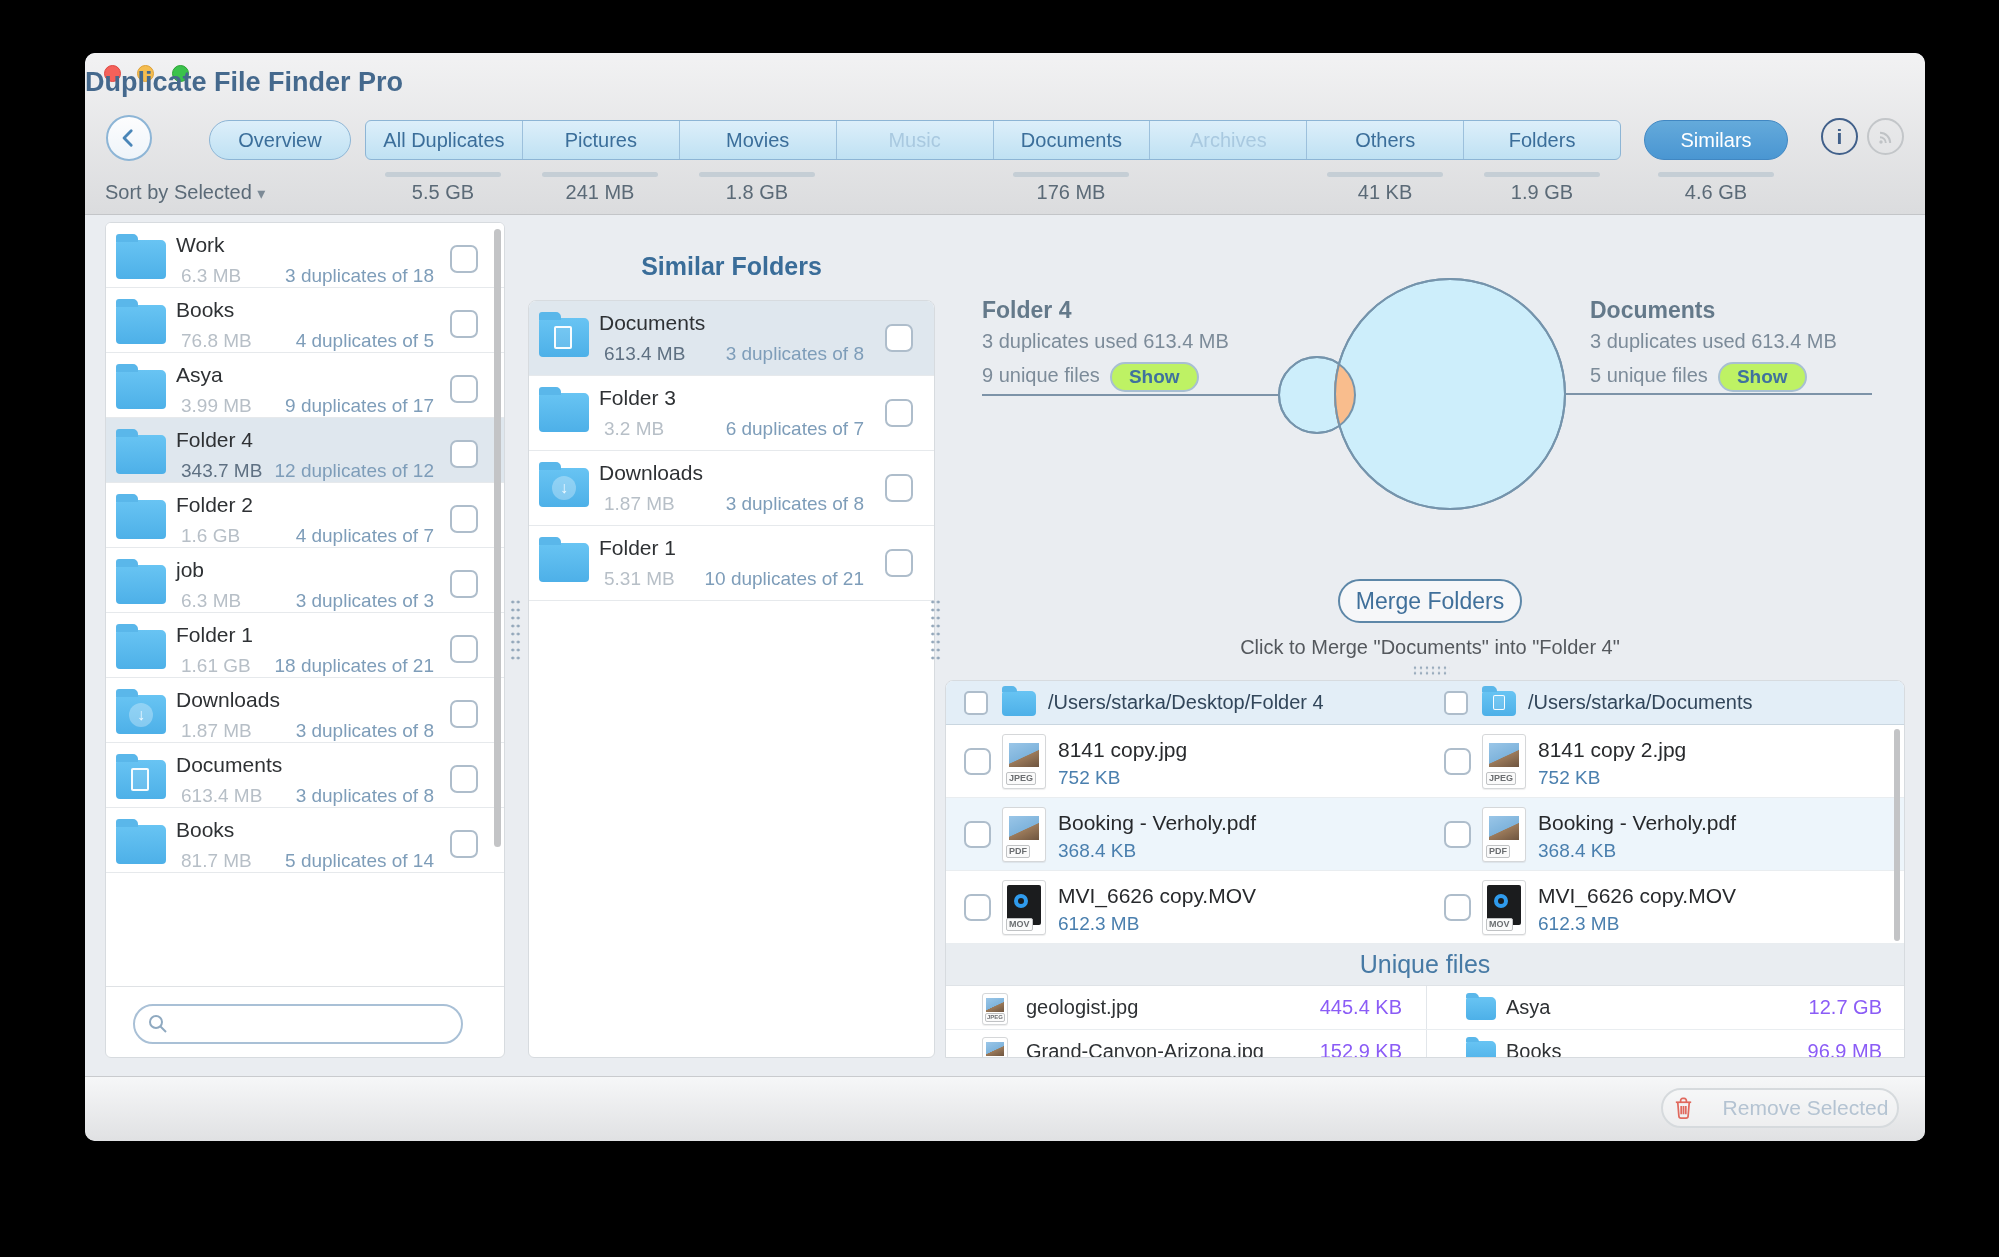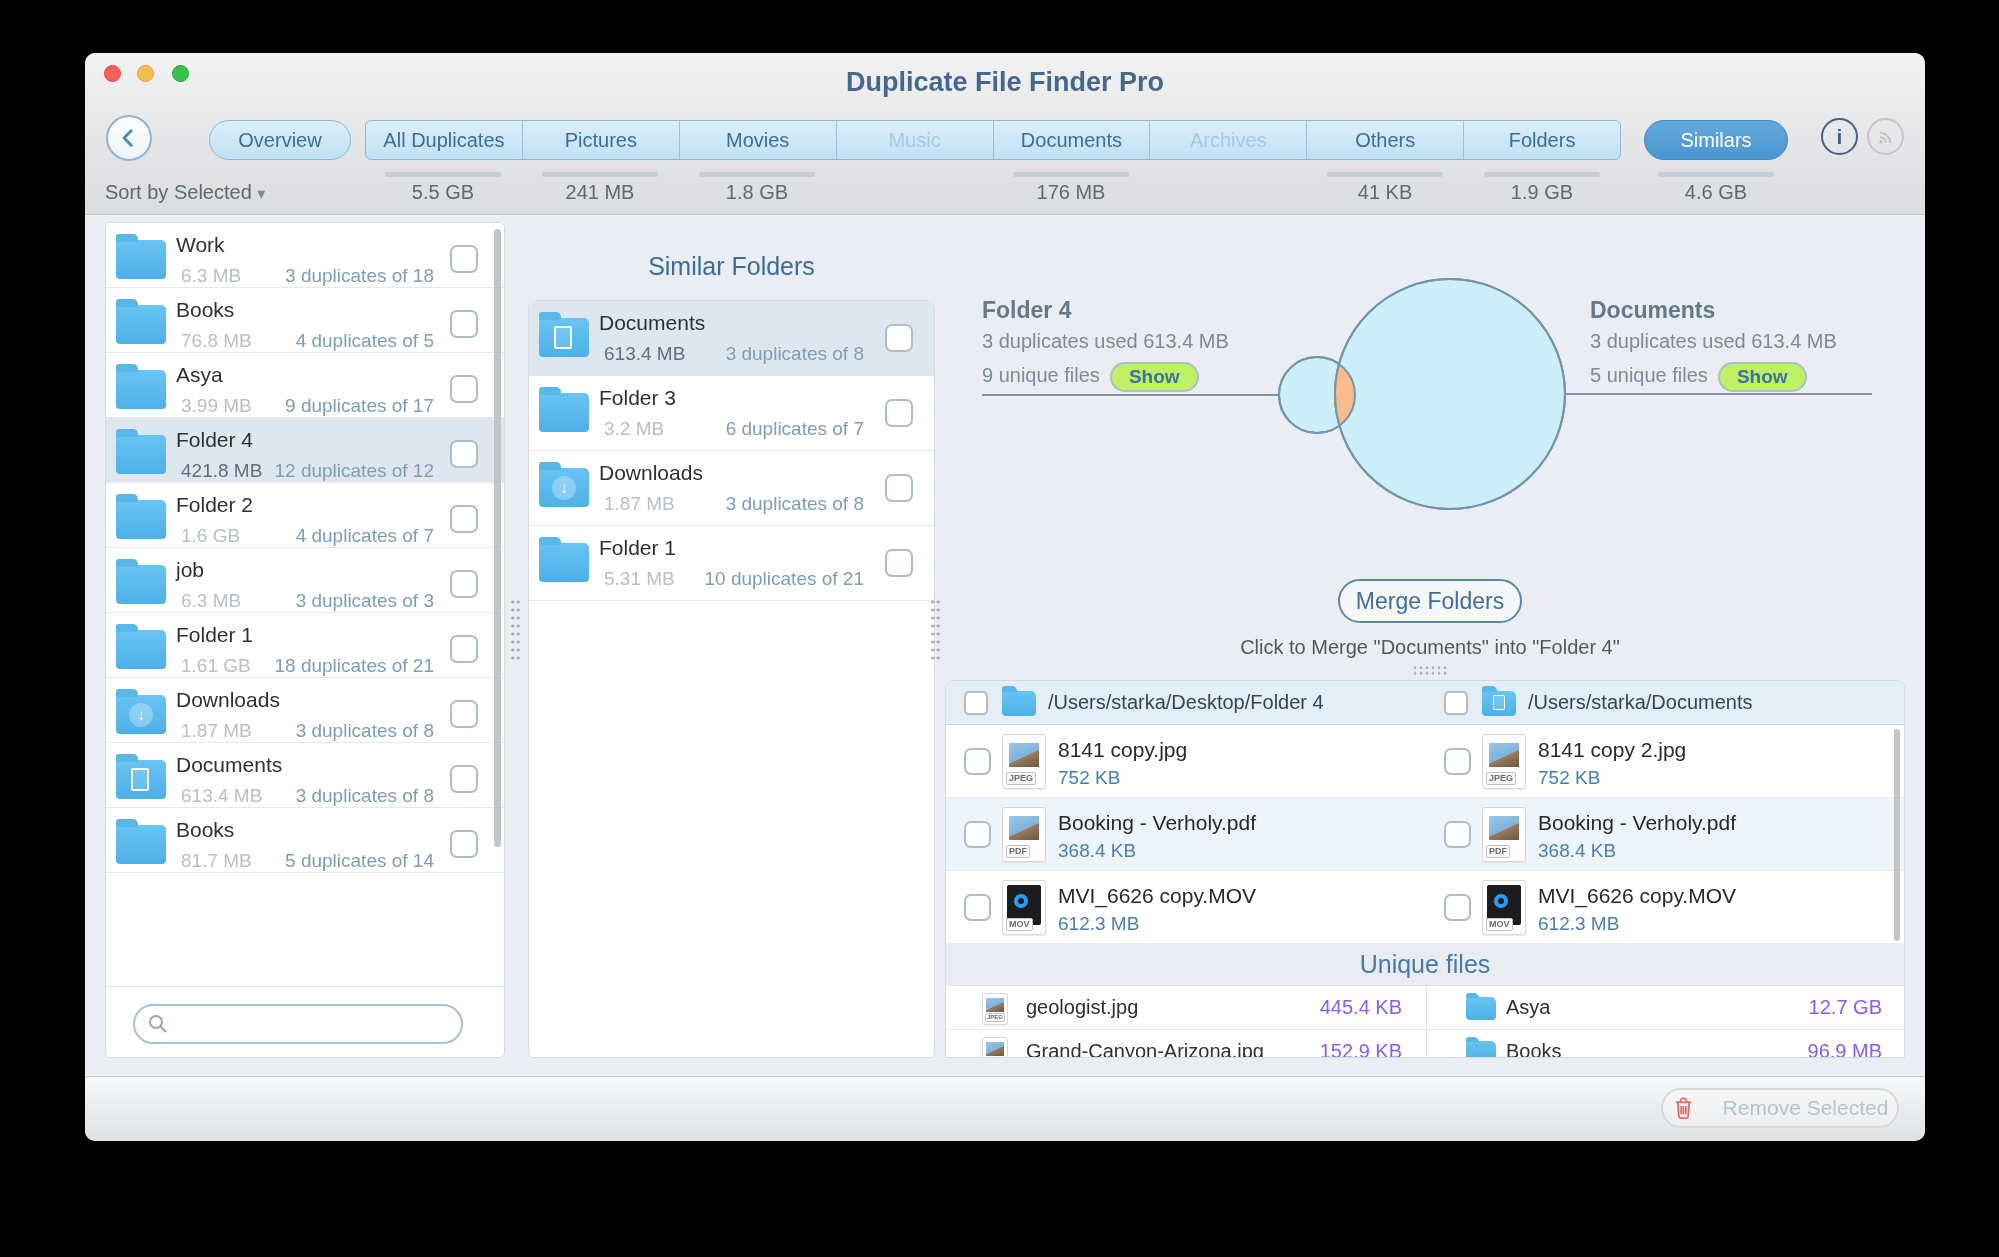--- a/index.html
+++ b/index.html
@@ -4,42 +4,42 @@
 <style>
   *{box-sizing:border-box;margin:0;padding:0}
   body{width:1999px;height:1257px;background:#000;position:relative;font-family:"Liberation Sans",sans-serif;overflow:hidden}
   .win{position:absolute;left:85px;top:53px;width:1840px;height:1088px;border-radius:10px;background:#eaedf1;box-shadow:0 28px 70px rgba(0,0,0,.6);overflow:hidden}
   
   .toolbar{position:absolute;left:0;top:0;right:0;height:162px;background:linear-gradient(#f2f2f3,#dbdcde);border-bottom:1px solid #c3c5c8;border-radius:10px 10px 0 0}
   .tl{position:absolute;top:12px;width:17px;height:17px;border-radius:50%}
   .tl.r{left:19px;background:#f4615a;border:1px solid #df4640}
   .tl.y{left:52px;background:#f5bd4f;border:1px solid #dda036}
   .tl.g{left:87px;background:#3bc24c;border:1px solid #2aa334}
-  .apptitle{position:absolute;left:0;right:0;top:14px;text-align:center;font-size:27px;font-weight:bold;color:#45698d}
+  .apptitle{position:absolute;left:0;right:0;top:14px;font-size:27px;font-weight:bold;color:#45698d}
   .backbtn{position:absolute;left:21px;top:62px;width:46px;height:46px;border-radius:50%;background:linear-gradient(#fdfdfe,#eef4f9);border:2px solid #8db5d6;display:flex;align-items:center;justify-content:center}
   .pill{position:absolute;top:67px;height:40px;border-radius:20px;display:flex;align-items:center;justify-content:center;font-size:20px}
   .pill.overview{left:124px;width:142px;background:linear-gradient(#ddeffa,#bfe1f3);border:1px solid #8db5d5;color:#3b6e9a}
   .pill.similars{left:1559px;width:144px;background:linear-gradient(#64aadb,#4a96d2);border:1px solid #4187c2;color:#fff}
   .tabseg{position:absolute;left:280px;top:67px;width:1256px;height:40px;display:flex;border:1px solid #8db5d5;border-radius:6px;background:linear-gradient(#ddeffa,#bfe1f3);overflow:hidden}
   .seg{flex:1;display:flex;align-items:center;justify-content:center;font-size:20px;color:#3b6e9a;border-right:1px solid #9cc0dc}
   .seg:last-child{border-right:none}
   .seg.off{color:#a9c9e0}
   .cicon{position:absolute;top:65px;width:37px;height:37px;border-radius:50%;display:flex;align-items:center;justify-content:center;background:transparent}
   .cicon.info{left:1736px;border:2px solid #41608a;color:#41608a;font-weight:bold;font-size:21px}
   .cicon.share{left:1782px;border:2px solid #c3c6c9}
   .szbar{position:absolute;top:119px;width:116px;height:5px;border-radius:3px;background:#c5ced5;transform:translateX(-50%)}
   .szlbl{position:absolute;top:128px;transform:translateX(-50%);font-size:20px;color:#5b6a77}
   .sortsel{position:absolute;left:20px;top:128px;font-size:20px;color:#5b6a77}
   .sortsel .car{color:#7c8a96;font-size:16px}
   
   .content{position:absolute;left:0;top:162px;right:0;height:861px;background:#eaedf1}
   .panel{position:absolute;background:#fff;border:1px solid #d7dbdf}
   .sidebar{left:20px;top:7px;width:400px;height:836px;border-radius:6px;overflow:hidden}
   .simpanel{left:443px;top:85px;width:407px;height:758px;border-radius:8px 8px 6px 6px;overflow:hidden}
-  .simhead{position:absolute;left:443px;top:37px;width:407px;text-align:center;font-size:25px;font-weight:normal;color:#3a6d99}
+  .simhead{position:absolute;left:443px;top:37px;width:407px;text-align:center;font-size:25px;font-weight:bold;color:#3a6d99}
   .row{position:relative;height:65px;border-bottom:1px solid #e6e9ec;background:#fff}
   .simpanel .row{height:75px}
   .row.sel{background:#dfe7ee}
   .rname{position:absolute;left:70px;top:10px;font-size:21px;color:#2e3134}
   .rsize{position:absolute;left:75px;top:42px;font-size:19px;color:#b7bfc7}
   .row.sel .rsize{color:#5e7082}
   .rdup{position:absolute;right:70px;top:42px;font-size:19px;color:#7e9db9}
   .cb{position:absolute;background:#fff;border:2px solid #aebdcb;border-radius:7px;width:28px;height:28px}
   .row .cb{right:26px;top:22px}
   .simpanel .row .cb{right:21px;top:23px}
@@ -176,21 +176,21 @@
       <div class="row">
         <div class="fold"></div>
         <div class="rname">Asya</div>
         <div class="rsize">3.99 MB</div>
         <div class="rdup">9 duplicates of 17</div>
         <div class="cb"></div>
       </div>
       <div class="row sel">
         <div class="fold"></div>
         <div class="rname">Folder 4</div>
-        <div class="rsize">421.8 MB</div>
+        <div class="rsize">343.7 MB</div>
         <div class="rdup">12 duplicates of 12</div>
         <div class="cb"></div>
       </div>
       <div class="row">
         <div class="fold"></div>
         <div class="rname">Folder 2</div>
         <div class="rsize">1.6 GB</div>
         <div class="rdup">4 duplicates of 7</div>
         <div class="cb"></div>
       </div>

